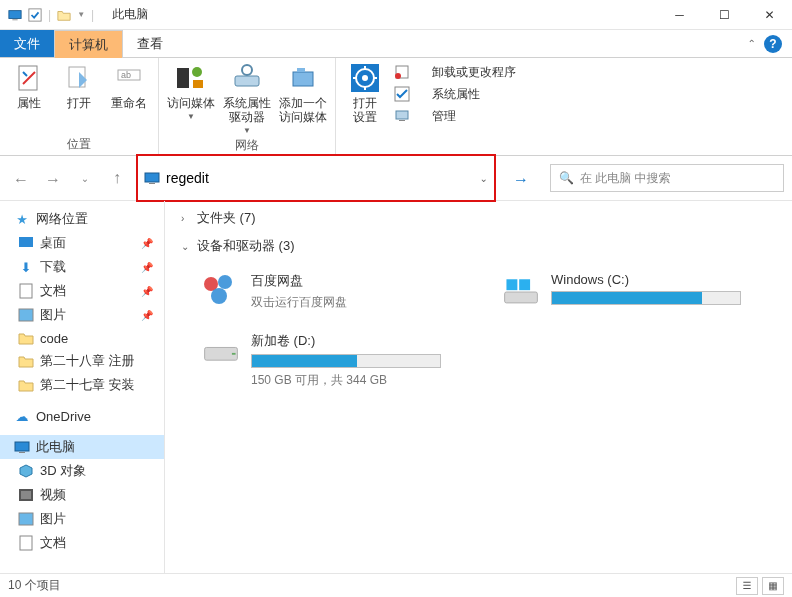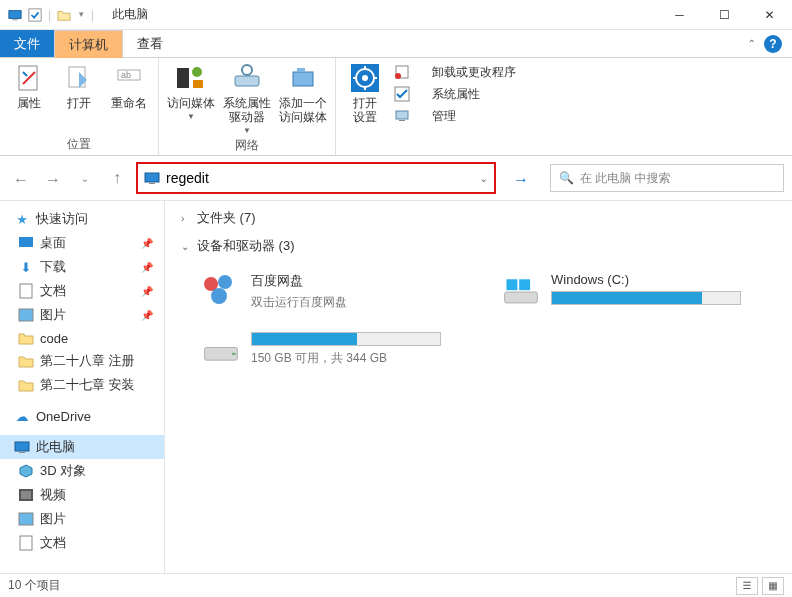--- a/index.html
+++ b/index.html
@@ -30,21 +30,21 @@
 .rbtn { display: flex; flex-direction: column; align-items: center; gap: 2px; min-width: 42px; }
 .rbtn .ricon { width: 32px; height: 32px; display: flex; align-items: center; justify-content: center; }
 .rbtn .rlabel { font-size: 12px; text-align: center; line-height: 14px; }
 .rbtn.small { flex-direction: row; min-width: auto; gap: 22px; align-items: center; padding: 2px 0; }
 .rbtn.small .ricon { width: 16px; height: 16px; }
 .smallstack { display: flex; flex-direction: column; gap: 2px; }
 
 
 .navbar { height: 44px; display: flex; align-items: center; padding: 0 8px; gap: 6px; }
 .navarrow { width: 26px; height: 26px; display: flex; align-items: center; justify-content: center; color: #888; font-size: 16px; }
-.addrwrap { width: 360px; height: 32px; border: 2px solid #d11; display: flex; align-items: center; padding: 0 6px; gap: 6px; }
+.addrwrap { width: 360px; height: 48px; border: 2px solid #d11; display: flex; align-items: center; padding: 0 6px; gap: 6px; }
 .addrwrap input { flex: 1; border: none; outline: none; font-size: 14px; }
 .addrwrap .drop { color: #666; font-size: 10px; }
 .go { width: 26px; height: 26px; display: flex; align-items: center; justify-content: center; color: #1979ca; font-size: 16px; margin-left: 6px; }
 .searchbox { flex: 1; height: 28px; border: 1px solid #ccc; display: flex; align-items: center; padding: 0 8px; gap: 6px; color: #888; margin-left: 10px; }
 
 
 .body { display: flex; height: calc(597px - 30px - 28px - 98px - 44px - 24px); border-top: 1px solid #e5e5e5; }
 .sidebar { width: 165px; border-right: 1px solid #e5e5e5; overflow: hidden; padding-top: 6px; }
 .sbitem { display: flex; align-items: center; gap: 6px; padding: 3px 4px 3px 14px; font-size: 13px; }
 .sbitem.sub { padding-left: 18px; }
@@ -260,21 +260,21 @@
   <div class="searchbox">
     <span>🔍</span>
     <span>在 此电脑 中搜索</span>
   </div>
 </div>
 
 <div class="body">
   <div class="sidebar">
     <div class="sbitem">
       <span class="sbicon" style="color:#3a9bdc">★</span>
-      <span>快速访问</span>
+      <span>网络位置</span>
     </div>
     <div class="sbitem sub">
         <span class="sbicon">
           <svg width="16" height="16" viewBox="0 0 16 16">
             <rect x="1" y="2" width="14" height="10" fill="#2b8ad6"></rect>
           </svg>
         </span>
         <span>桌面</span>
         <span class="pin">📌</span>
       </div>
@@ -417,20 +417,21 @@
       </div>
 
       <div class="drive">
         <div class="dicon">
             <svg width="44" height="30" viewBox="0 0 44 30">
               <rect x="4" y="10" width="36" height="14" rx="2" fill="#d8d8d8" stroke="#aaa"></rect>
               <rect x="34" y="16" width="4" height="2" fill="#6a6"></rect>
             </svg>
           </div>
         <div class="dinfo">
+          <div class="dname">新加卷 (D:)</div>
           <div class="dbar">
               <div class="fill" style="width:56%"></div>
             </div>
           <div class="dsub">150 GB 可用，共 344 GB</div>
         </div>
       </div>
     </div>
   </div>
 </div>
 

